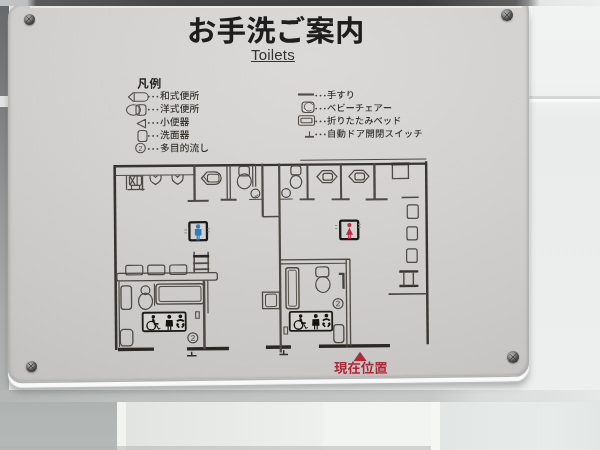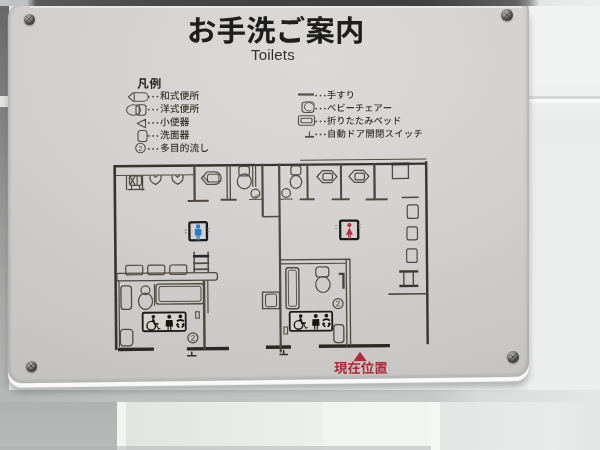--- a/index.html
+++ b/index.html
@@ -27,21 +27,21 @@
      background:linear-gradient(90deg,#b4b7b6 0%,#bdc0bf 20%,#c6c9c8 72%,#d8dbda 80%,#e4e7e6 100%);}
   
   #panel{left:8px;top:4px;width:521px;height:378px;border-radius:14px;
      background:radial-gradient(115% 110% at 58% 16%,#dbdad8 0%,#d3d2d0 38%,#c9c8c6 72%,#c0bfbd 100%);
      transform:skewY(-0.75deg);transform-origin:0 0;
      box-shadow:0 1.5px 0 rgba(150,152,151,.7),0 6px 1px rgba(249,250,249,.98),0 11px 6px rgba(90,93,93,.42),inset -2px 0 3px rgba(120,122,122,.35),inset 2px 0 3px rgba(120,122,122,.28);}
   
   .screw{position:absolute;border-radius:50%;
      background:radial-gradient(circle at 38% 32%,#b0b0b0 0%,#8a8a8a 30%,#4c4c4c 55%,#3a3a3a 75%,#828282 92%);
      box-shadow:0 1px 1.5px rgba(60,60,60,.5);}
-  #subtitle{left:251px;top:46px;font-size:15px;color:#333;letter-spacing:.2px;}
+  #subtitle{left:251px;top:46px;font-size:15px;color:#333;letter-spacing:.2px;text-decoration:underline;}
 </style>
 </head>
 <body>
 <div class="abs" id="wallTL"></div>
 <div class="abs" id="wallR"></div>
 <div class="abs" id="wallRgroove"></div>
 <div class="abs" id="tiles">
   <div class="tile" id="t1"></div>
     <div class="tile" id="g1"></div>
   <div class="tile" id="t2"></div>

